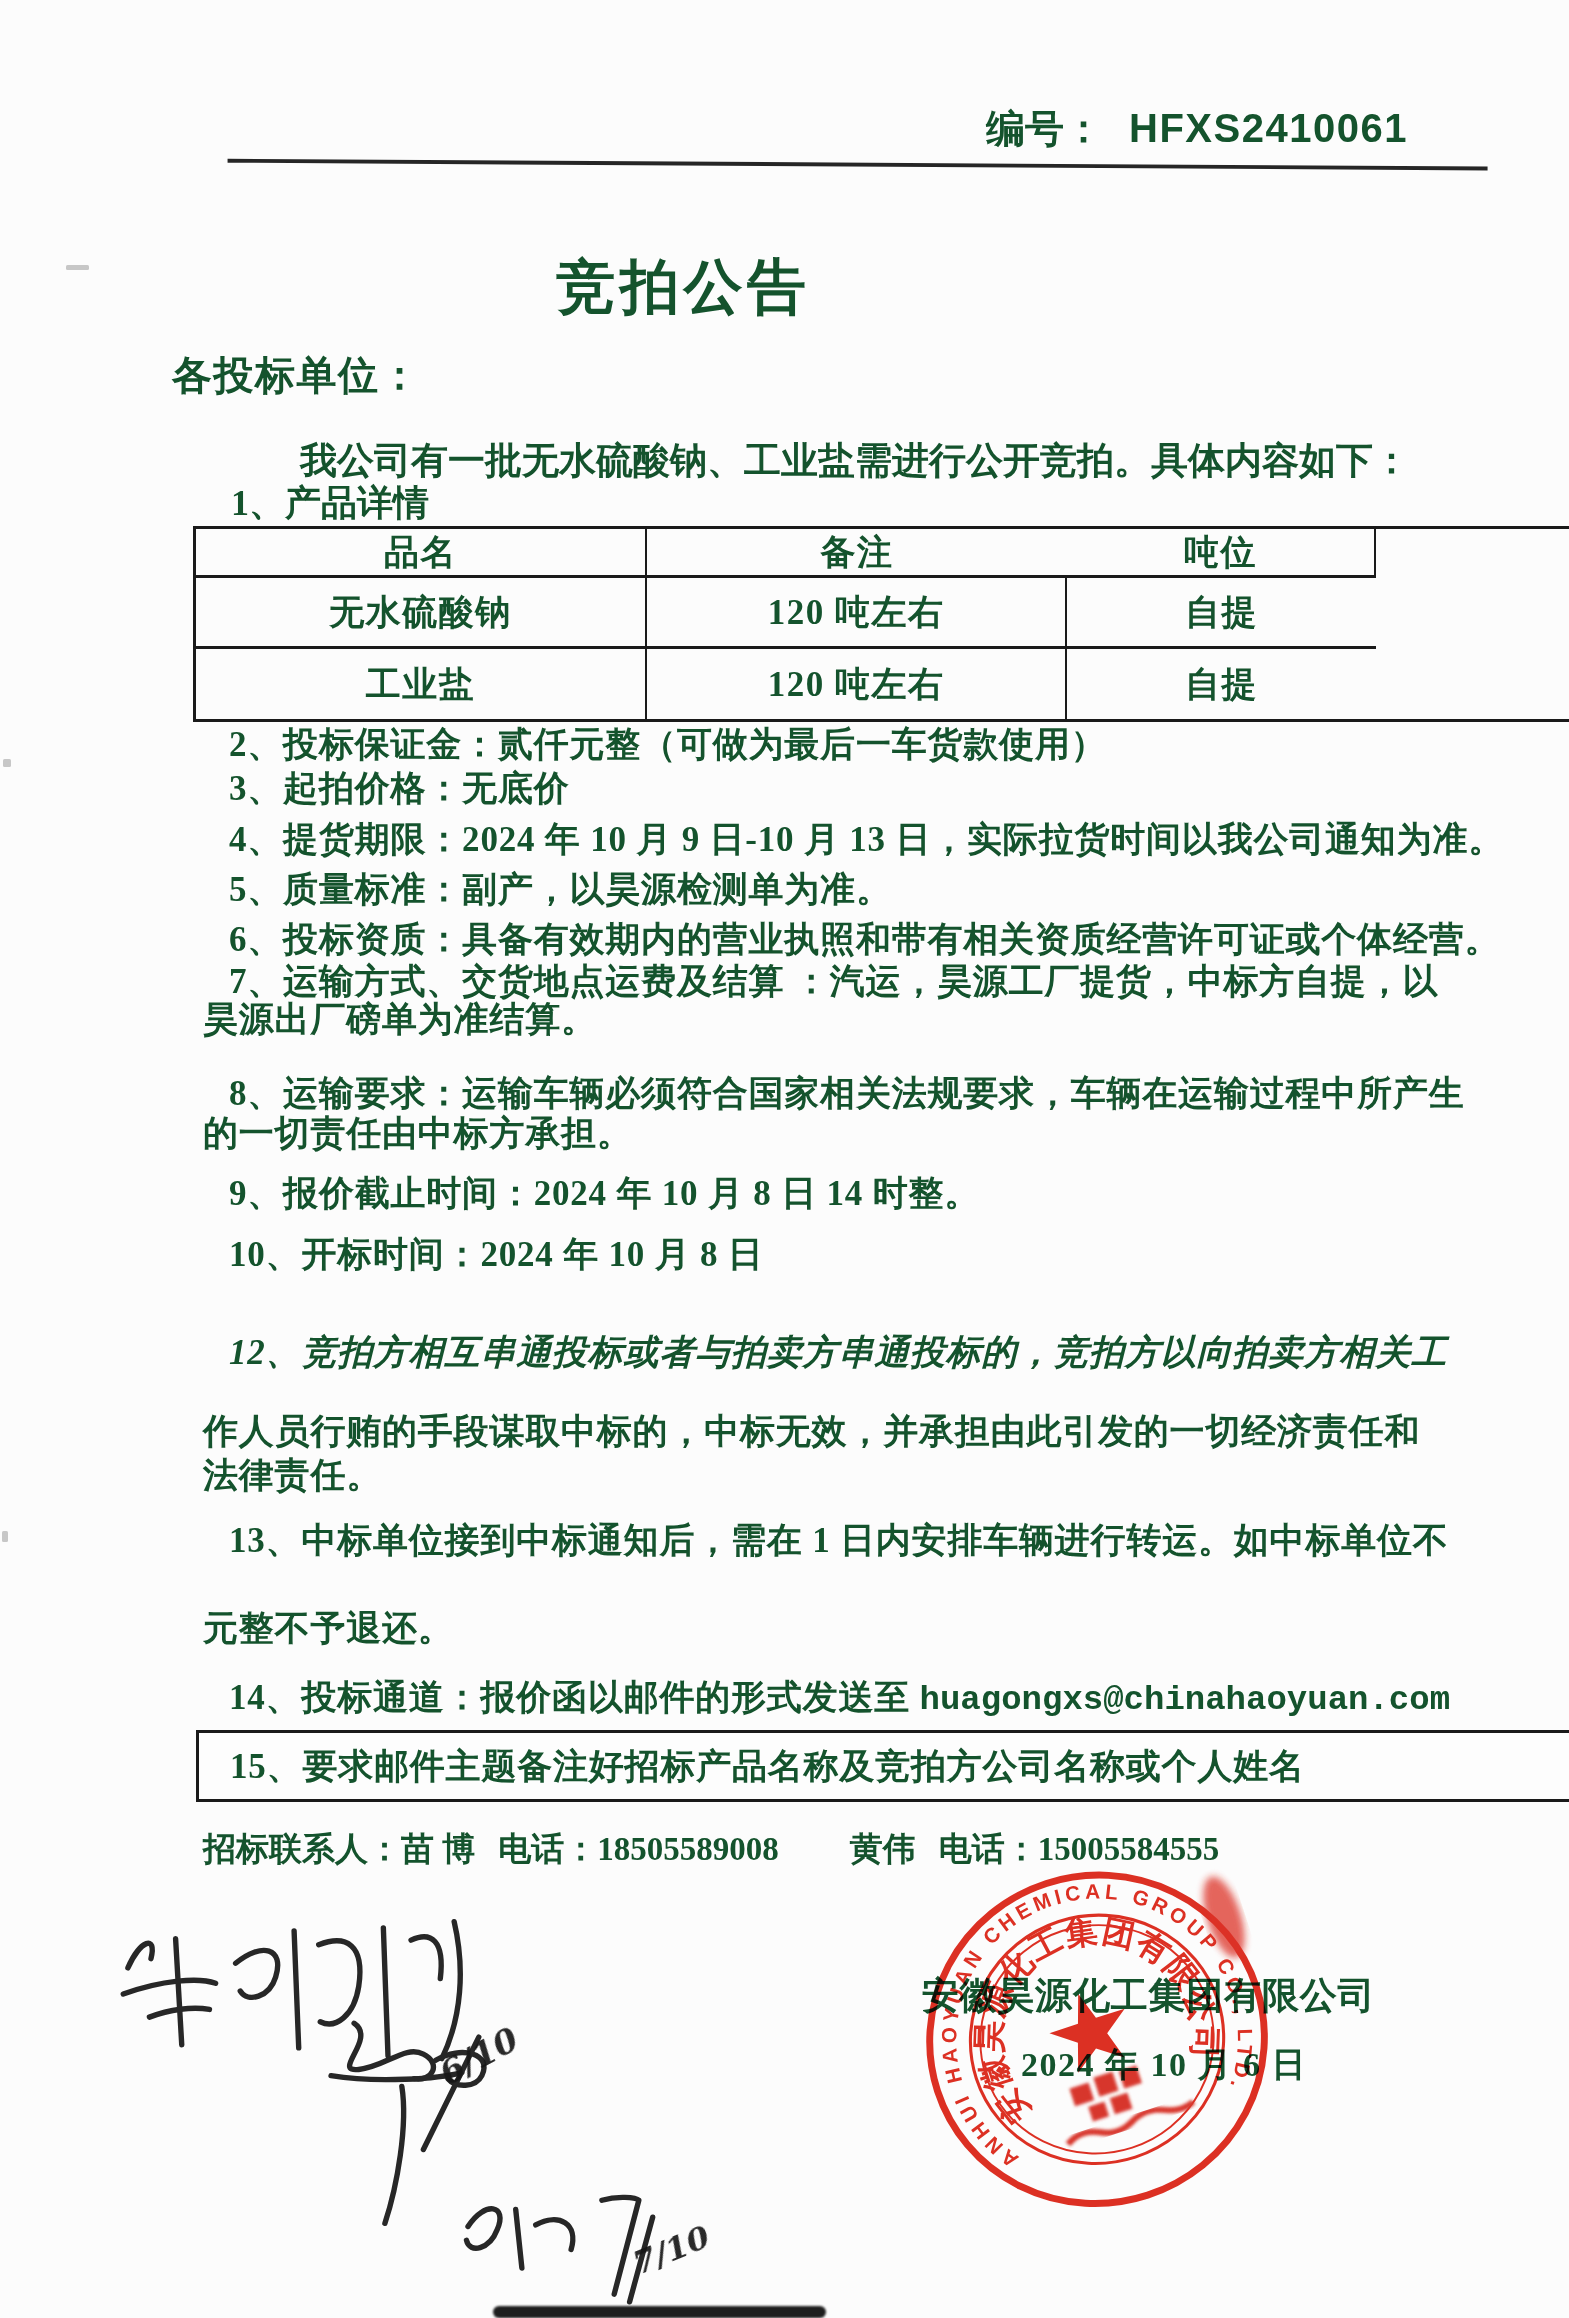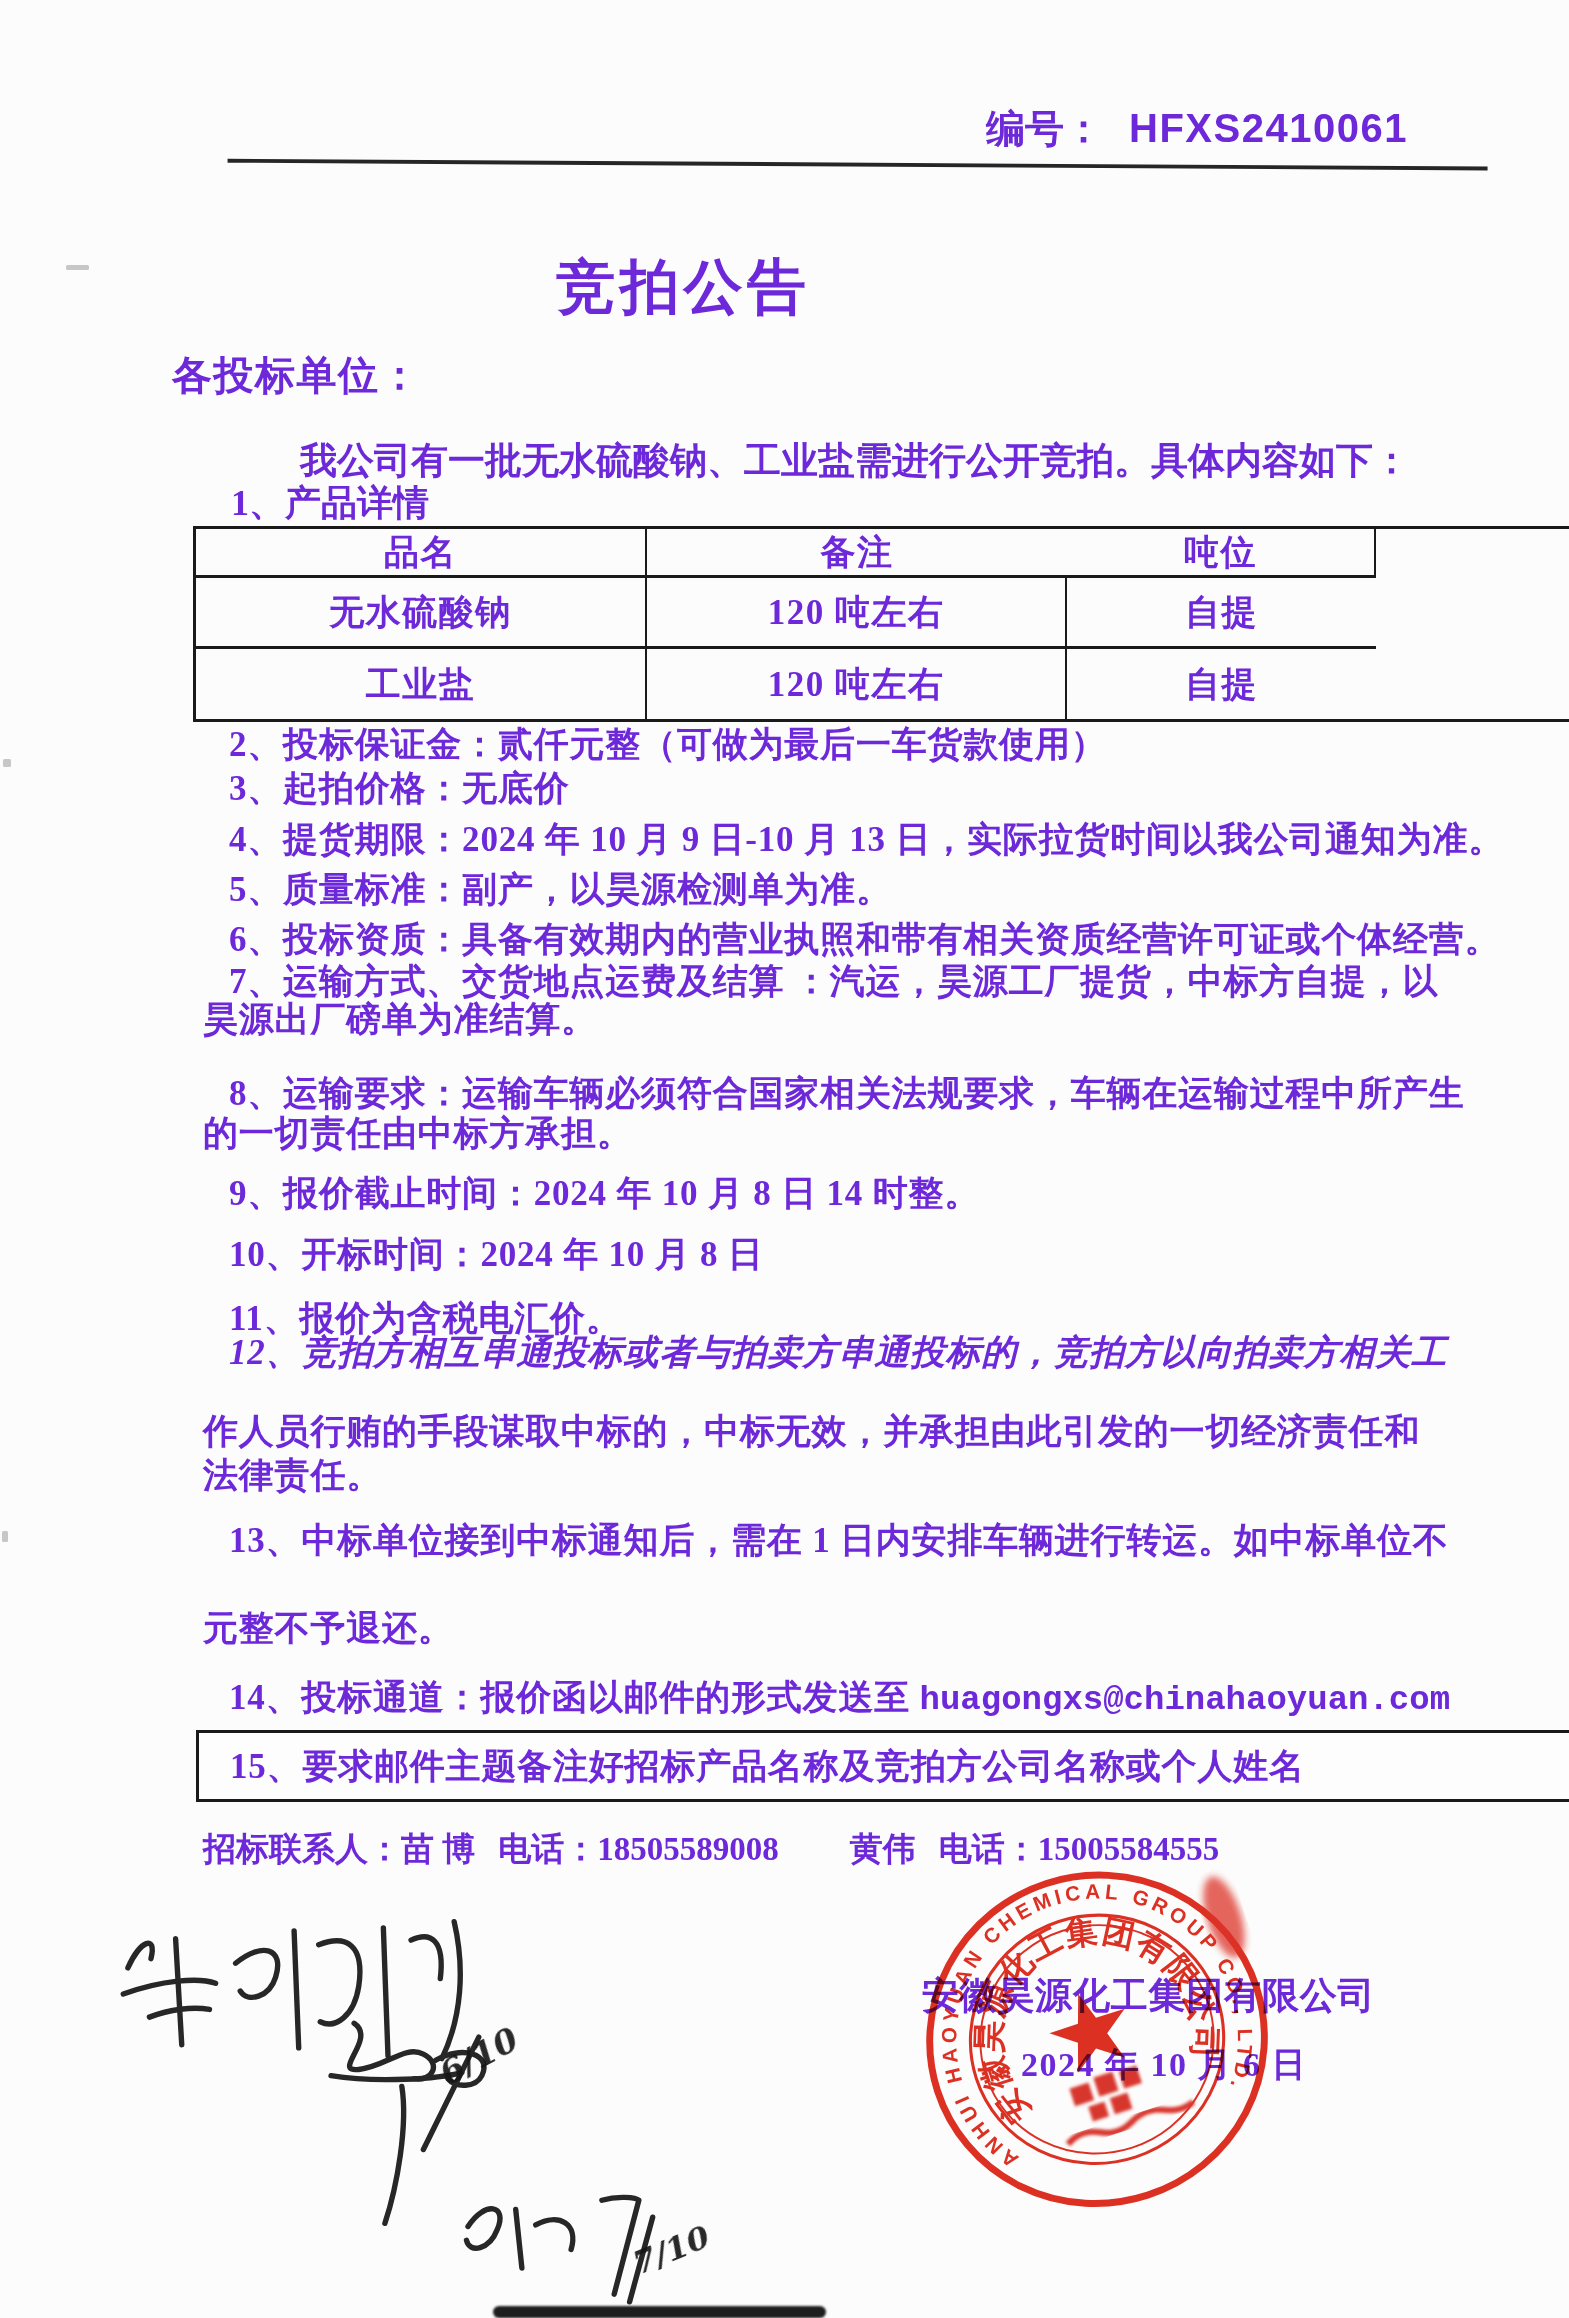--- a/index.html
+++ b/index.html
@@ -1,21 +1,21 @@
 <!DOCTYPE html>
 <html style="font-size:12.3px"><head>
 <meta charset="utf-8">
 <style>
   * { box-sizing: border-box; }
   html,body { margin:0; padding:0; background:#e9e9e9; }
   .page {
     position:relative; width:1569px; height:2319px;
     background:#fcfcfc; overflow:hidden;
     font-family:"Liberation Serif","DejaVu Serif",serif;
-    font-weight:700; color:#6d28d9;
+    font-weight:700; color:#14532d;
   }
   .abs { position:absolute; white-space:nowrap; }
   .line { position:absolute; white-space:nowrap; font-size:35px; letter-spacing:0.8px; line-height:1.2; }
   .docnum { font-size:39px; }
   .docnum .code { font-family:"Liberation Sans","DejaVu Sans",sans-serif; font-size:40px; letter-spacing:1.5px; margin-left:26px; }
   .title { left:0; top:248px; width:1367px; text-align:center; font-size:59px; letter-spacing:4.6px; }
   .salutation { left:172px; top:348px; font-size:40px; letter-spacing:1.5px; }
   .intro { left:300px; top:436px; font-size:37px; }
   .sec1 { left:231px; top:479px; font-size:36px; }
   .ptable {
@@ -86,21 +86,20 @@
   <div class="line" style="left:229px; top:768px;">3、起拍价格：无底价</div>
   <div class="line" style="left:229px; top:819px;">4、提货期限：2024 年 10 月 9 日-10 月 13 日，实际拉货时间以我公司通知为准。</div>
   <div class="line" style="left:229px; top:869px;">5、质量标准：副产，以昊源检测单为准。</div>
   <div class="line" style="left:229px; top:919px;">6、投标资质：具备有效期内的营业执照和带有相关资质经营许可证或个体经营。</div>
   <div class="line" style="left:229px; top:961px;text-align:right;">7、运输方式、交货地点运费及结算 ：汽运，昊源工厂提货，中标方自提，以</div>
   <div class="line" style="left:203px; top:999px;">昊源出厂磅单为准结算。</div>
   <div class="line" style="left:229px; top:1073px;">8、运输要求：运输车辆必须符合国家相关法规要求，车辆在运输过程中所产生</div>
   <div class="line" style="left:203px; top:1113px;">的一切责任由中标方承担。</div>
   <div class="line" style="left:229px; top:1173px;">9、报价截止时间：2024 年 10 月 8 日 14 时整。</div>
   <div class="line" style="left:229px; top:1234px;">10、开标时间：2024 年 10 月 8 日</div>
-  <div class="line" style="left:229px; top:1298px;">11、报价为含税电汇价。</div>
   <div class="line" style="left:229px; top:1332px;font-style:italic;">12、竞拍方相互串通投标或者与拍卖方串通投标的，竞拍方以向拍卖方相关工</div>
   <div class="line" style="left:203px; top:1411px;">作人员行贿的手段谋取中标的，中标无效，并承担由此引发的一切经济责任和</div>
   <div class="line" style="left:203px; top:1455px;">法律责任。</div>
   <div class="line" style="left:229px; top:1520px;">13、中标单位接到中标通知后，需在 1 日内安排车辆进行转运。如中标单位不</div>
   <div class="line" style="left:203px; top:1608px;">元整不予退还。</div>
   <div class="line" style="left:229px; top:1677px;">
     <span>14、投标通道：报价函以邮件的形式发送至 </span><span class="email">huagongxs@chinahaoyuan.com</span>
   </div>
 
   <div class="box15">

